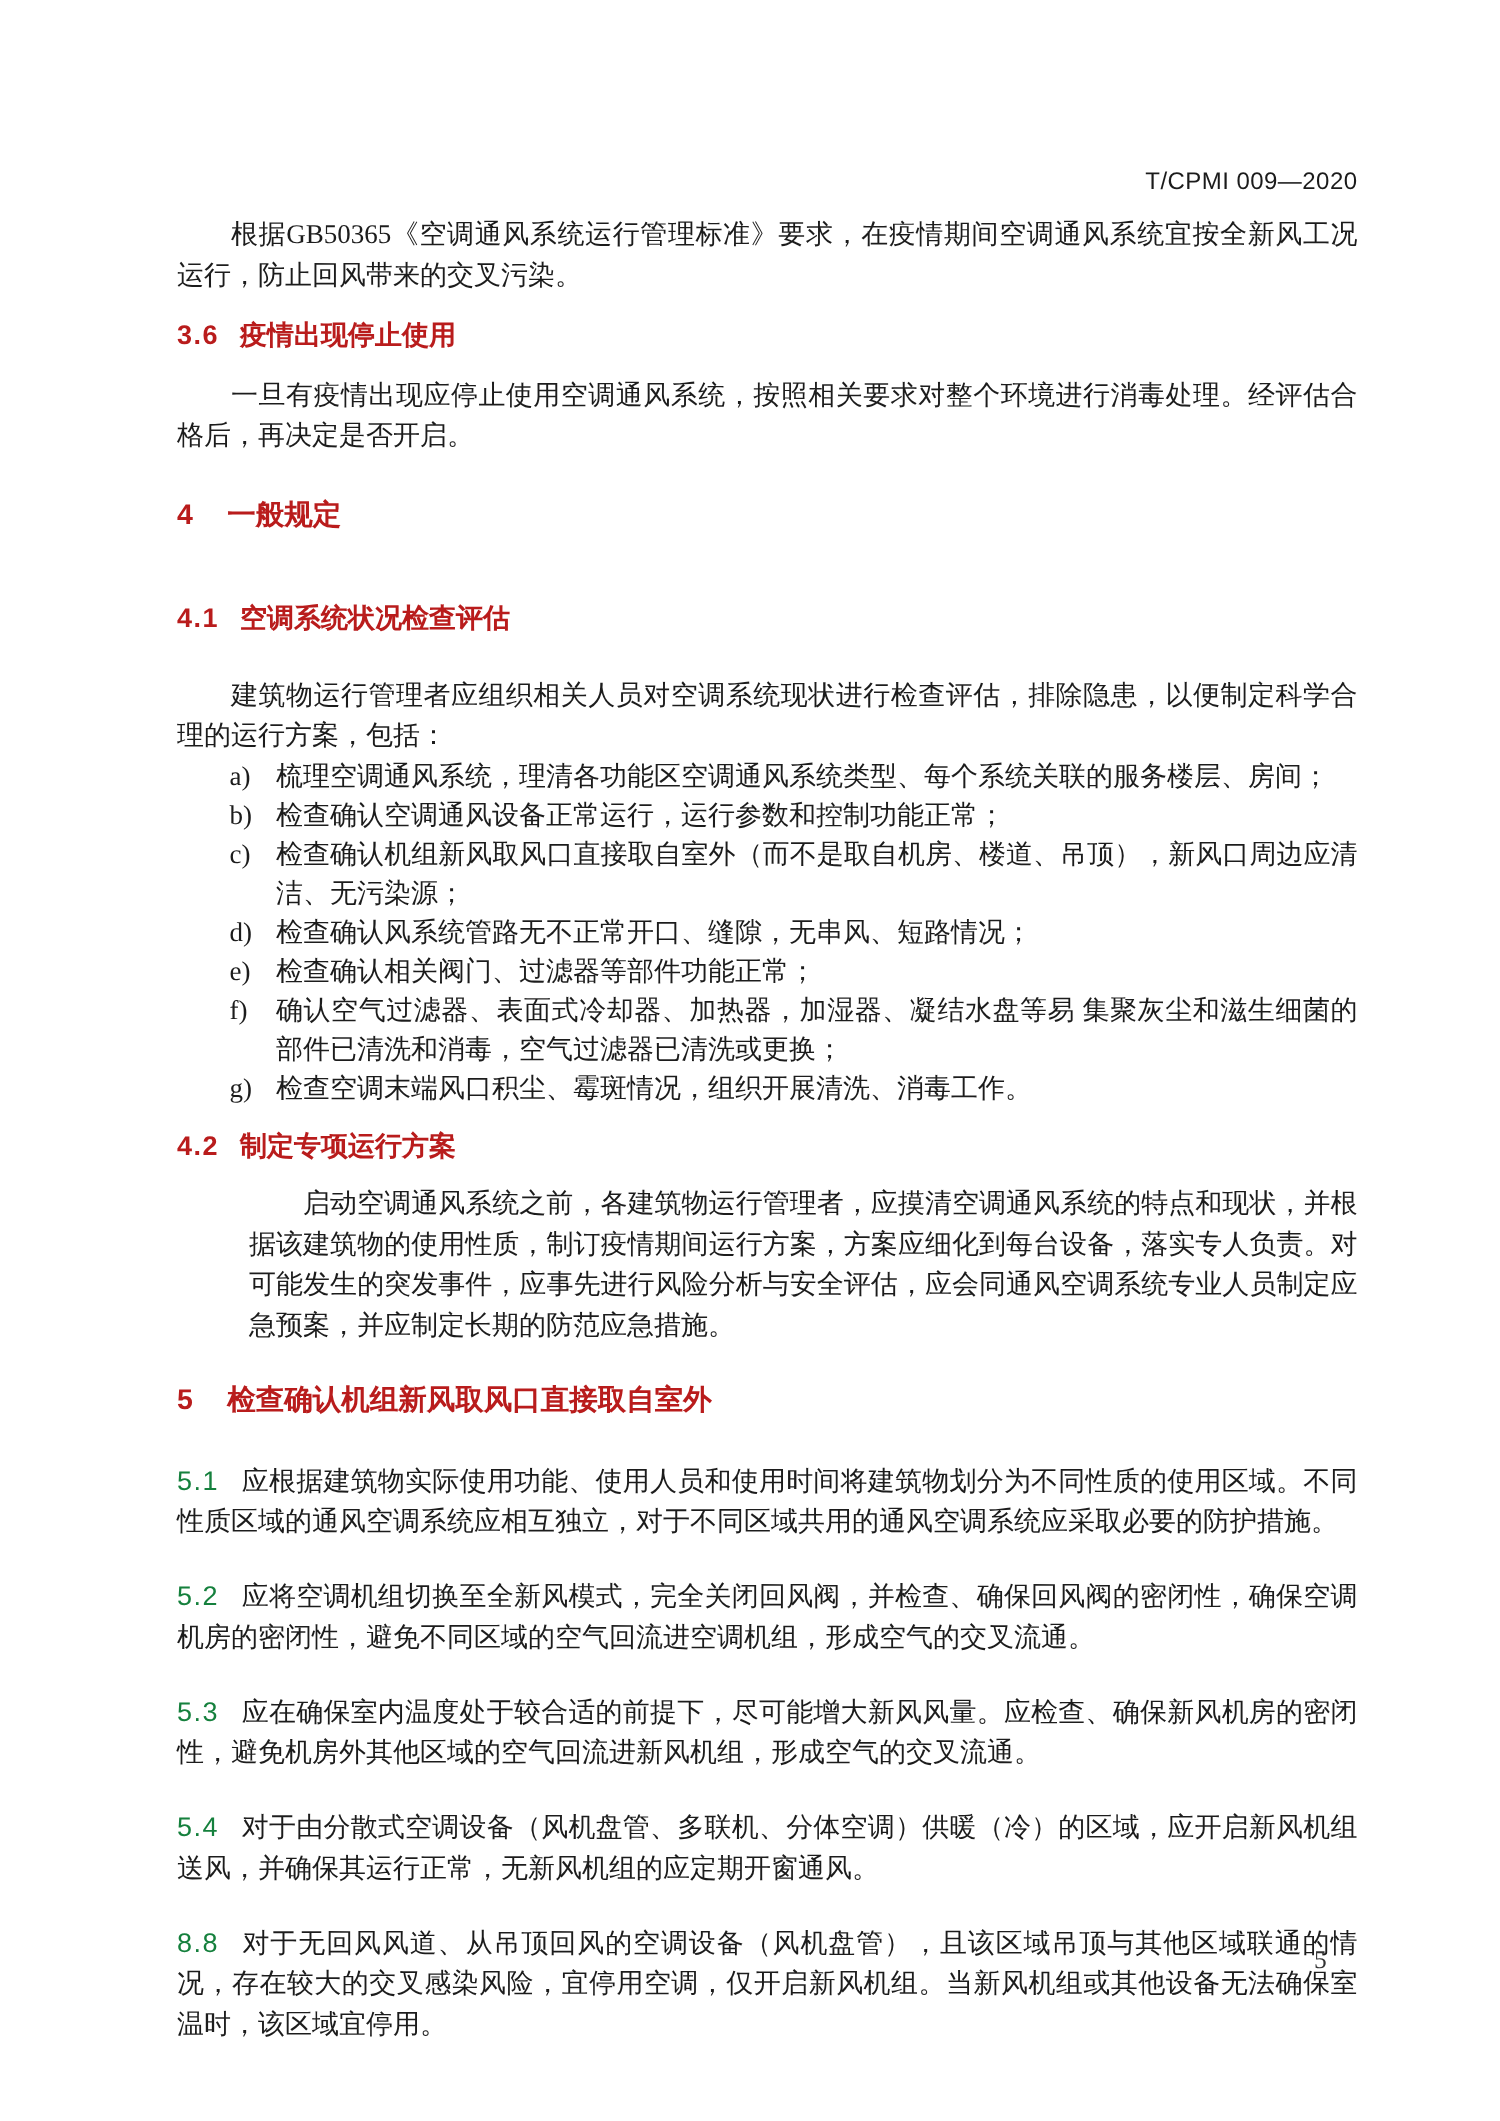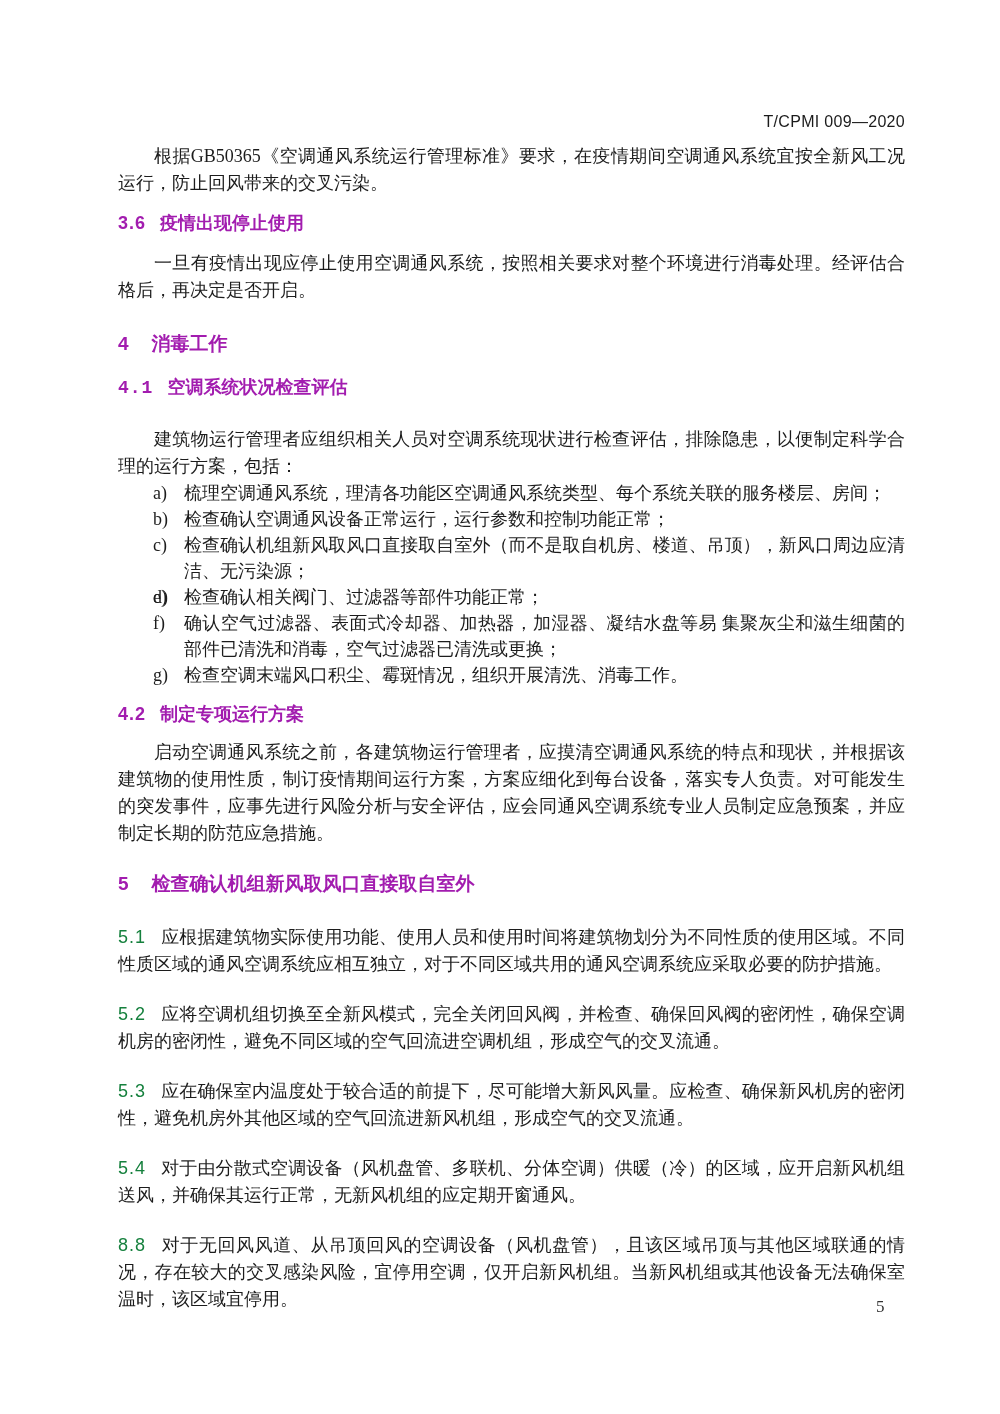--- a/index.html
+++ b/index.html
@@ -31,34 +31,34 @@
   }
   p.body-para {
     font-size: 18px;
     line-height: 27px;
     text-align: justify;
     text-indent: 2em;
   }
   .p-intro   { margin-top: 11px; }
   .p-36      { margin-top: 13px; }
   .p-41      { margin-top: 24px; }
-  .p-42      { margin-top: 11px; }
+  .p-42      { margin-top: 11px; margin-left: 48px; }
   .heading {
     font-family: "Liberation Sans", "DejaVu Sans", sans-serif;
     font-weight: bold;
-    color: #a21caf;
+    color: #b91c1c;
     line-height: 27px;
   }
   .heading .h-num { margin-right: 14px; letter-spacing: 1px; }
   .chapter-heading { font-size: 19px; }
   .chapter-heading .h-num { margin-right: 22px; }
   .section-heading { font-size: 18px; }
   .h-36 { margin-top: 13px; }
   .h-4  { margin-top: 26px; }
-  .h-41 { margin-top: 18px; font-family: Liberation Mono, monospace; }
+  .h-41 { margin-top: 42px; }
   .h-42 { margin-top: 13px; }
   .h-5  { margin-top: 23px; }
   .item-list { margin-top: 0; }
   .li {
     position: relative;
     padding-left: 66px;
     font-size: 18px;
     line-height: 26px;
     text-align: justify;
   }
@@ -100,41 +100,41 @@
 
     <p class="body-para p-intro">根据GB50365《空调通风系统运行管理标准》要求，在疫情期间空调通风系统宜按全新风工况运行，防止回风带来的交叉污染。</p>
 
     <div class="heading section-heading h-36">
       <span class="h-num">3.6</span><span>疫情出现停止使用</span>
     </div>
 
     <p class="body-para p-36">一旦有疫情出现应停止使用空调通风系统，按照相关要求对整个环境进行消毒处理。经评估合格后，再决定是否开启。</p>
 
     <div class="heading chapter-heading h-4">
-      <span class="h-num">4</span><span>消毒工作</span>
+      <span class="h-num">4</span><span>一般规定</span>
     </div>
 
     <div class="heading section-heading h-41">
       <span class="h-num">4.1</span><span>空调系统状况检查评估</span>
     </div>
 
     <p class="body-para p-41">建筑物运行管理者应组织相关人员对空调系统现状进行检查评估，排除隐患，以便制定科学合理的运行方案，包括：</p>
 
     <div class="item-list">
       <div class="li">
         <span class="li-marker">a)</span><span>梳理空调通风系统，理清各功能区空调通风系统类型、每个系统关联的服务楼层、房间；</span>
       </div>
       <div class="li">
         <span class="li-marker">b)</span><span>检查确认空调通风设备正常运行，运行参数和控制功能正常；</span>
       </div>
       <div class="li">
         <span class="li-marker">c)</span><span>检查确认机组新风取风口直接取自室外（而不是取自机房、楼道、吊顶），新风口周边应清洁、无污染源；</span>
       </div>
       <div class="li">
-        <span class="li-marker">d)</span>
+        <span class="li-marker">d)</span><span>检查确认风系统管路无不正常开口、缝隙，无串风、短路情况；</span>
       </div>
       <div class="li">
         <span class="li-marker">e)</span><span>检查确认相关阀门、过滤器等部件功能正常；</span>
       </div>
       <div class="li">
         <span class="li-marker">f)</span><span>确认空气过滤器、表面式冷却器、加热器，加湿器、凝结水盘等易 集聚灰尘和滋生细菌的部件已清洗和消毒，空气过滤器已清洗或更换；</span>
       </div>
       <div class="li">
         <span class="li-marker">g)</span><span>检查空调末端风口积尘、霉斑情况，组织开展清洗、消毒工作。</span>
       </div>

